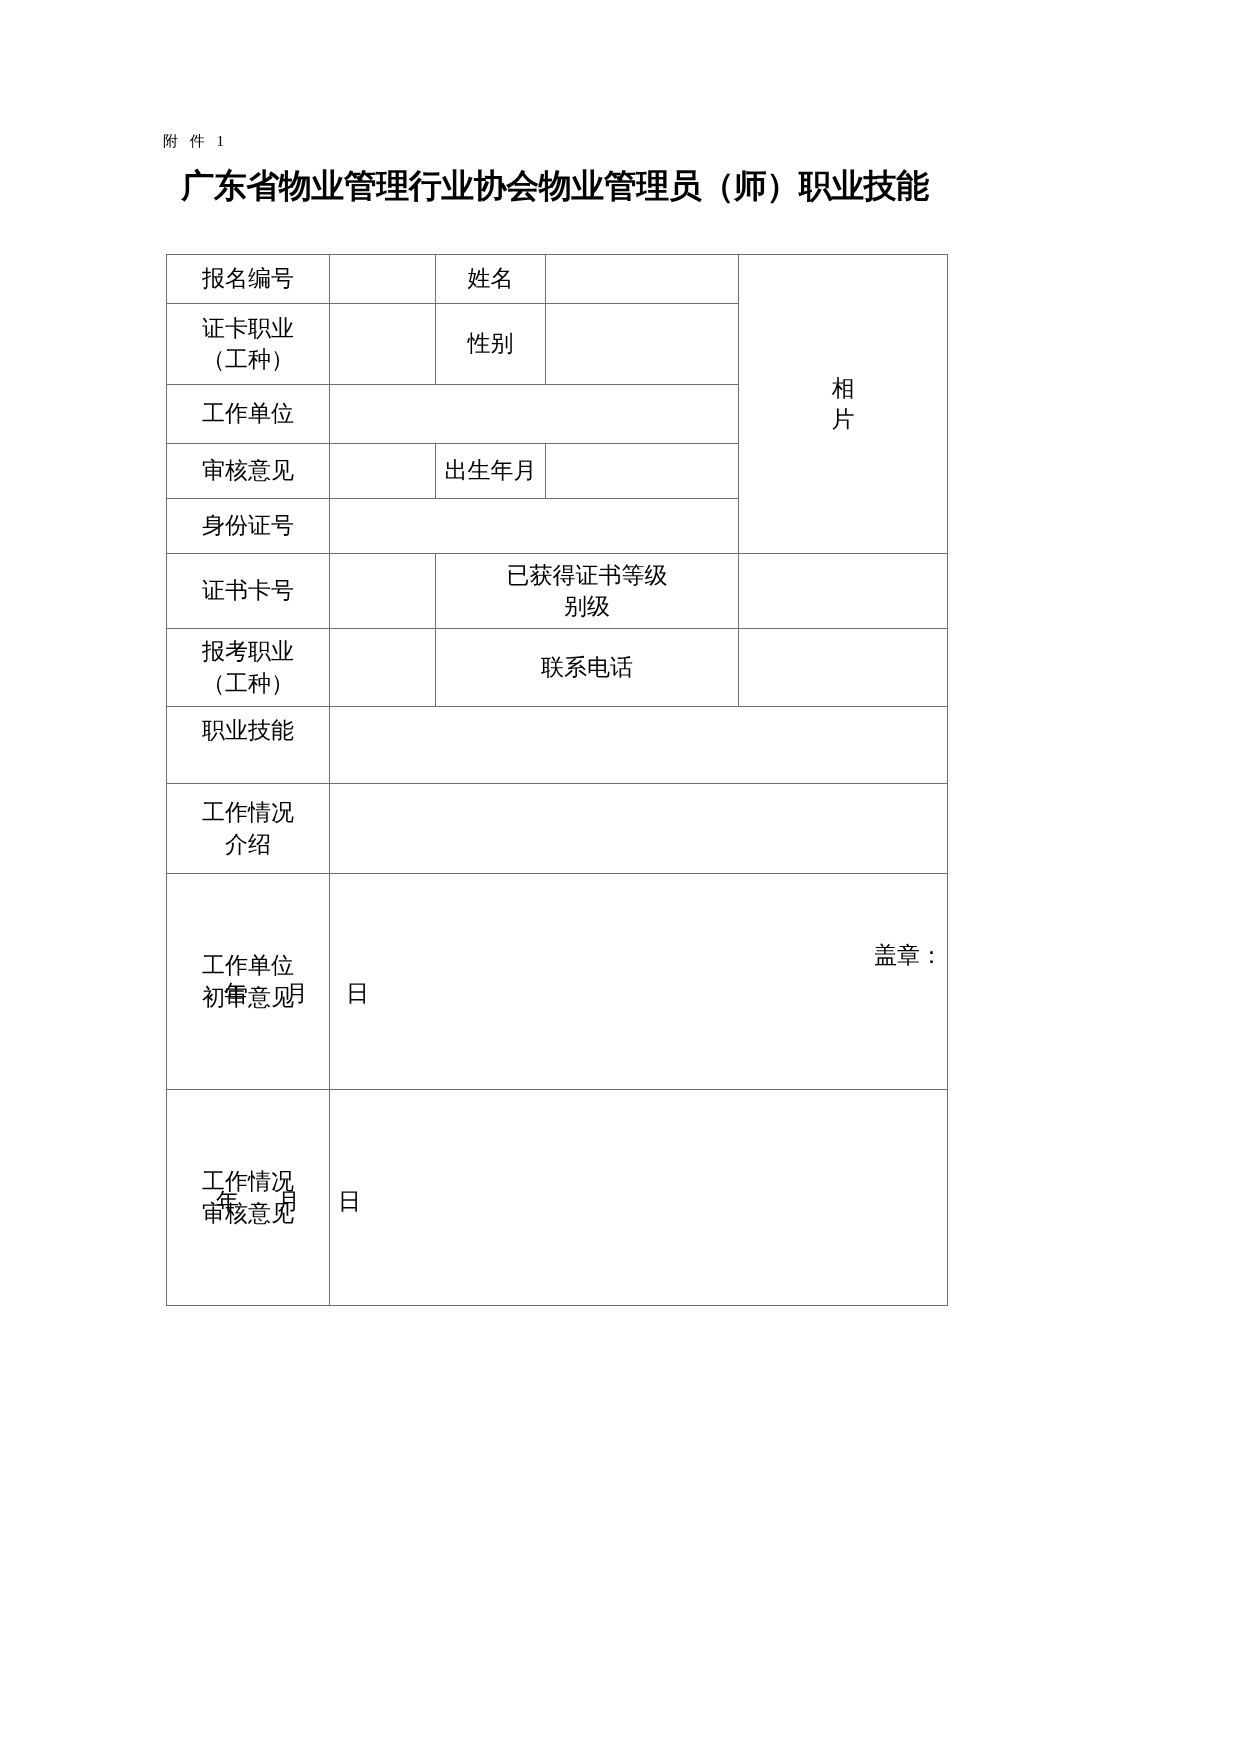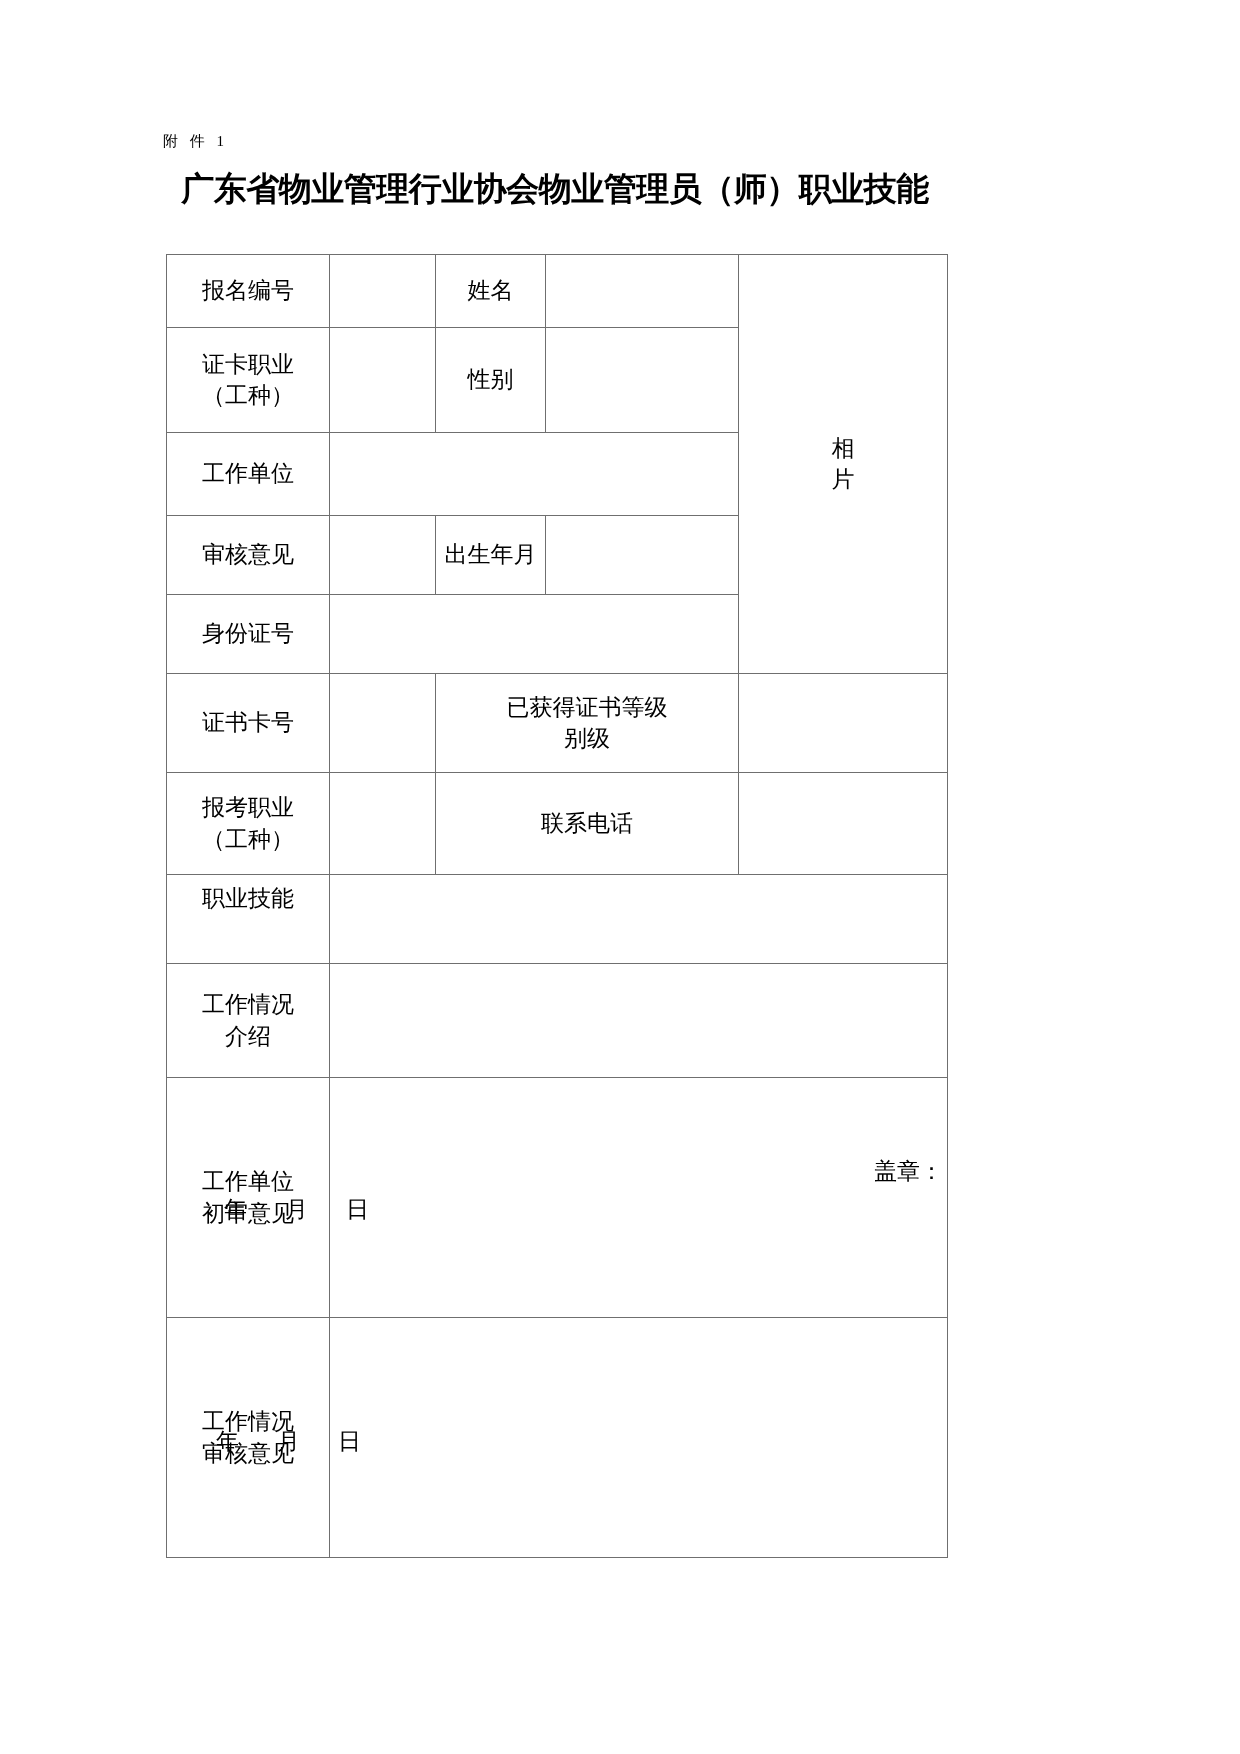--- a/index.html
+++ b/index.html
@@ -38,39 +38,39 @@
   .doc-title {
     position: absolute;
     left: 163px;
     top: 166px;
     width: 784px;
     text-align: center;
     font-weight: bold;
     font-size: 33px;
     line-height: 1.42;
     letter-spacing: 0px;
-    font-family: Liberation Serif, serif;
+    font-family: Liberation Mono, monospace;
   }
   .doc-title .line1 { display: block; white-space: nowrap; letter-spacing: -0.5px; }
   .doc-title .line2 { display: block; white-space: nowrap; }
 
   
   .form-table {
     position: absolute;
     left: 166px;
     top: 254px;
     width: 781px;
     border-collapse: collapse;
     table-layout: fixed;
   }
   .form-table td {
     border: 1px solid #6f6f6f;
     font-size: 23px;
     font-family: Liberation Serif, serif;
-    padding: 12px 4px;
+    padding: 0 4px;
     vertical-align: middle;
     text-align: center;
     line-height: 1.35;
   }
   .lbl { white-space: pre-line; }
   .blank { }
 
   .photo-cell {
     text-align: center;
     vertical-align: middle;

